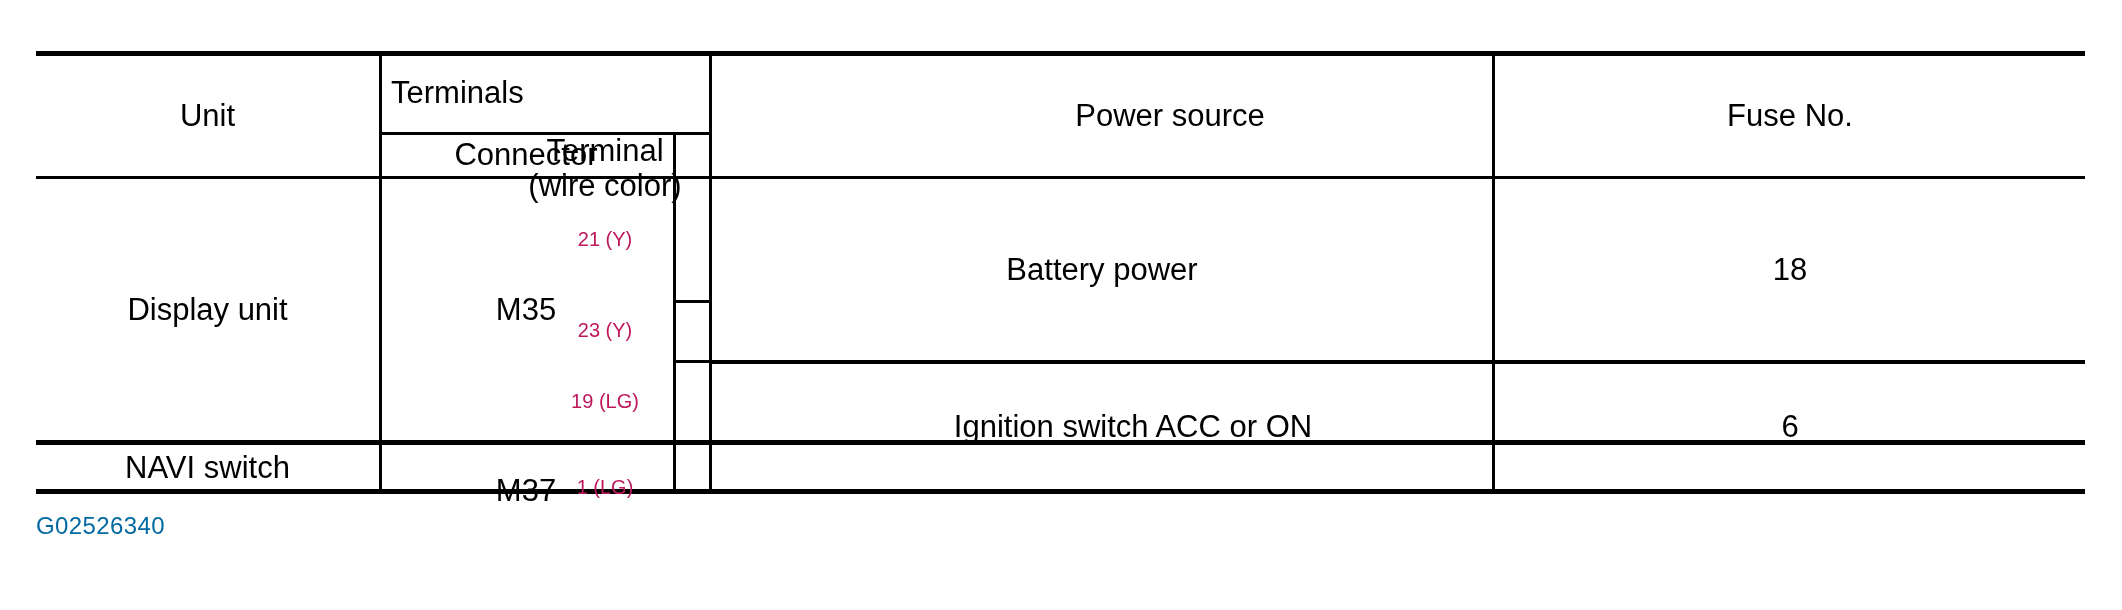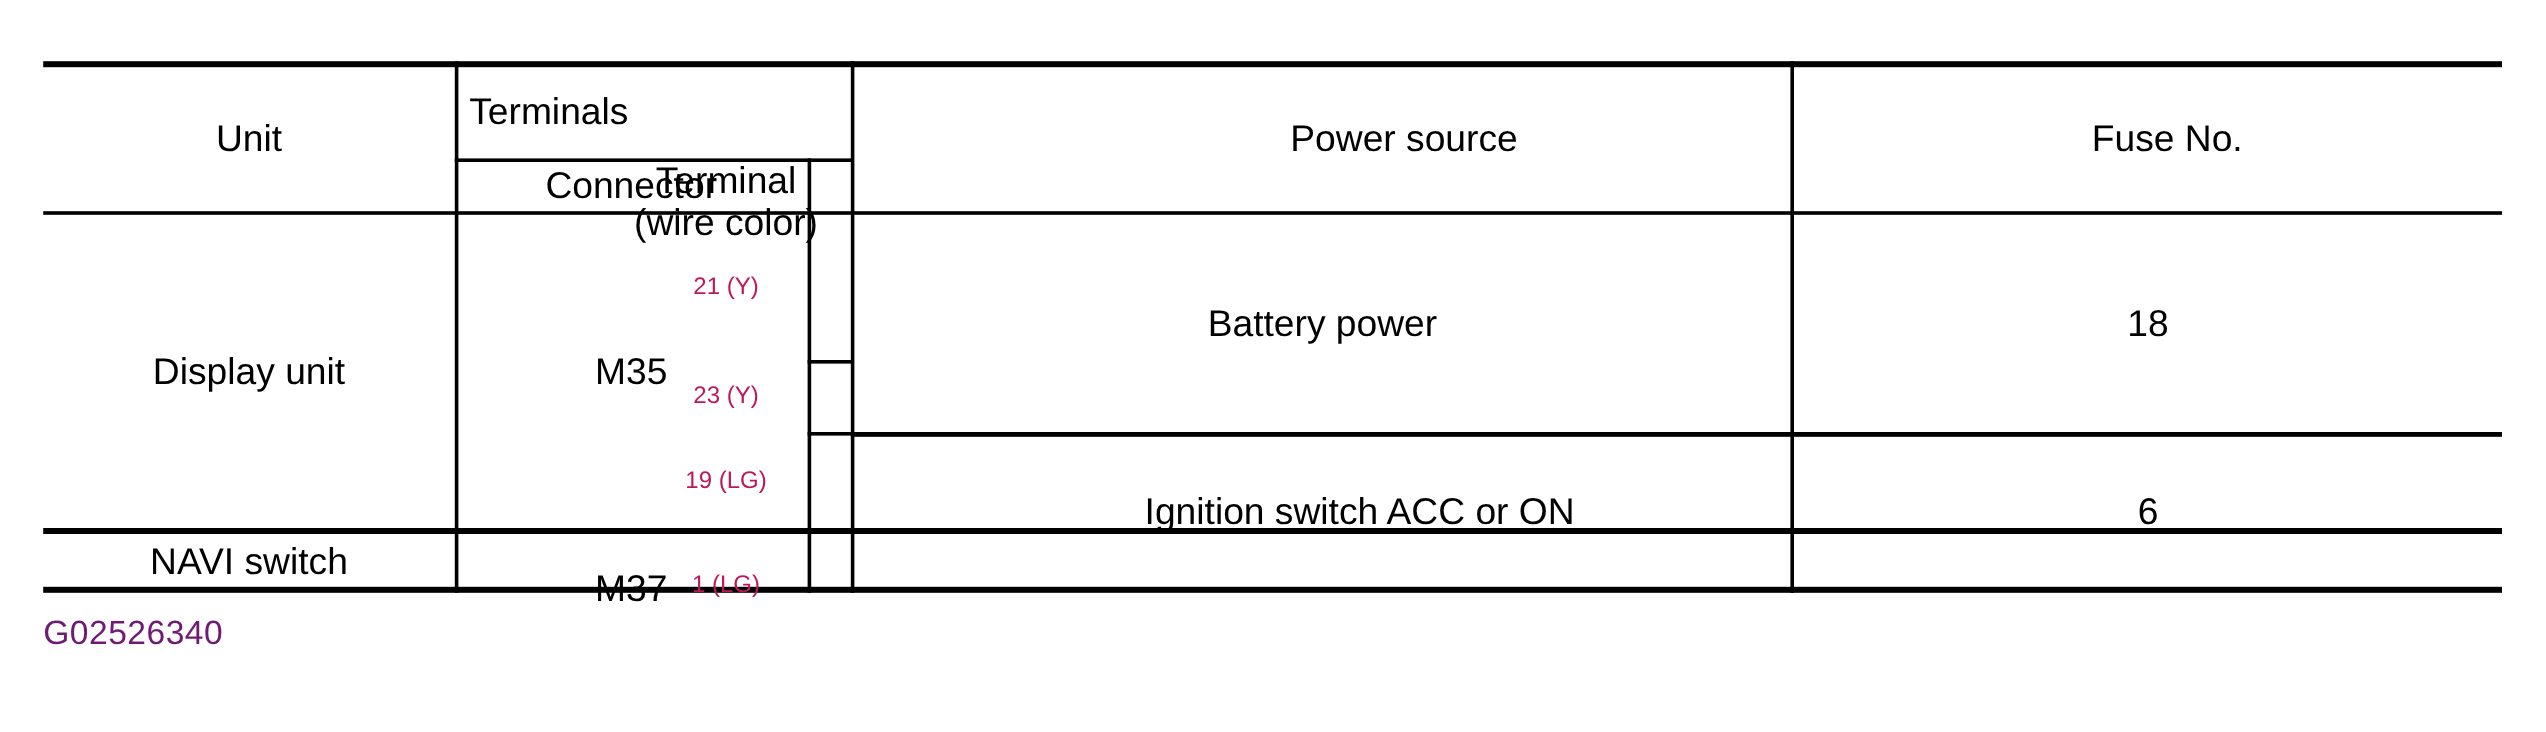--- a/index.html
+++ b/index.html
@@ -89,21 +89,21 @@
     line-height: 1.2;
     color: #000;
   }
 
   
   .c-unit      { left: 36px;   top: 56px;  width: 343px;  height: 120px; }
   .c-terminals { left: 385px;  top: 56px;  width: 320px;  height: 74px;
                  justify-content: flex-start; padding-left: 6px; }
   .c-connector { left: 379px;  top: 133px; width: 294px;  height: 43px; }
   .c-power-h   { left: 712px;  top: 56px;  width: 916px;  height: 120px; }
-  .c-fuse-h    { left: 1495px; top: 56px;  width: 590px;  height: 120px; padding-left: 16px; }
+  .c-fuse-h    { left: 1495px; top: 56px;  width: 590px;  height: 120px; }
 
   
   .c-display   { left: 36px;   top: 179px; width: 343px;  height: 261px; }
   .c-m35       { left: 379px;  top: 179px; width: 294px;  height: 261px; text-align: center; }
 
   .c-navi      { left: 36px;   top: 444px; width: 343px;  height: 47px; }
   .c-m37       { left: 379px;  top: 467px; width: 294px;  height: 47px; }
 
   .c-batt      { left: 712px;  top: 179px; width: 780px;  height: 181px; }
   .c-fuse37    { left: 1495px; top: 179px; width: 590px;  height: 181px; }
@@ -139,22 +139,22 @@
     line-height: 1.12;
     font-size: 31px;
   }
   .term-head-wrap span { display: block; }
 
   
   .footer-code {
     position: absolute;
     left: 36px;
     top: 512px;
-    font-size: 28px;
-    color: #701a75;
+    font-size: 24px;
+    color: #0369a1;
     letter-spacing: 0.4px;
   }
 </style>
 </head>
 <body>
 
 <div class="page">
 
   <div class="rule-top"></div>
   <div class="rule-head"></div>

